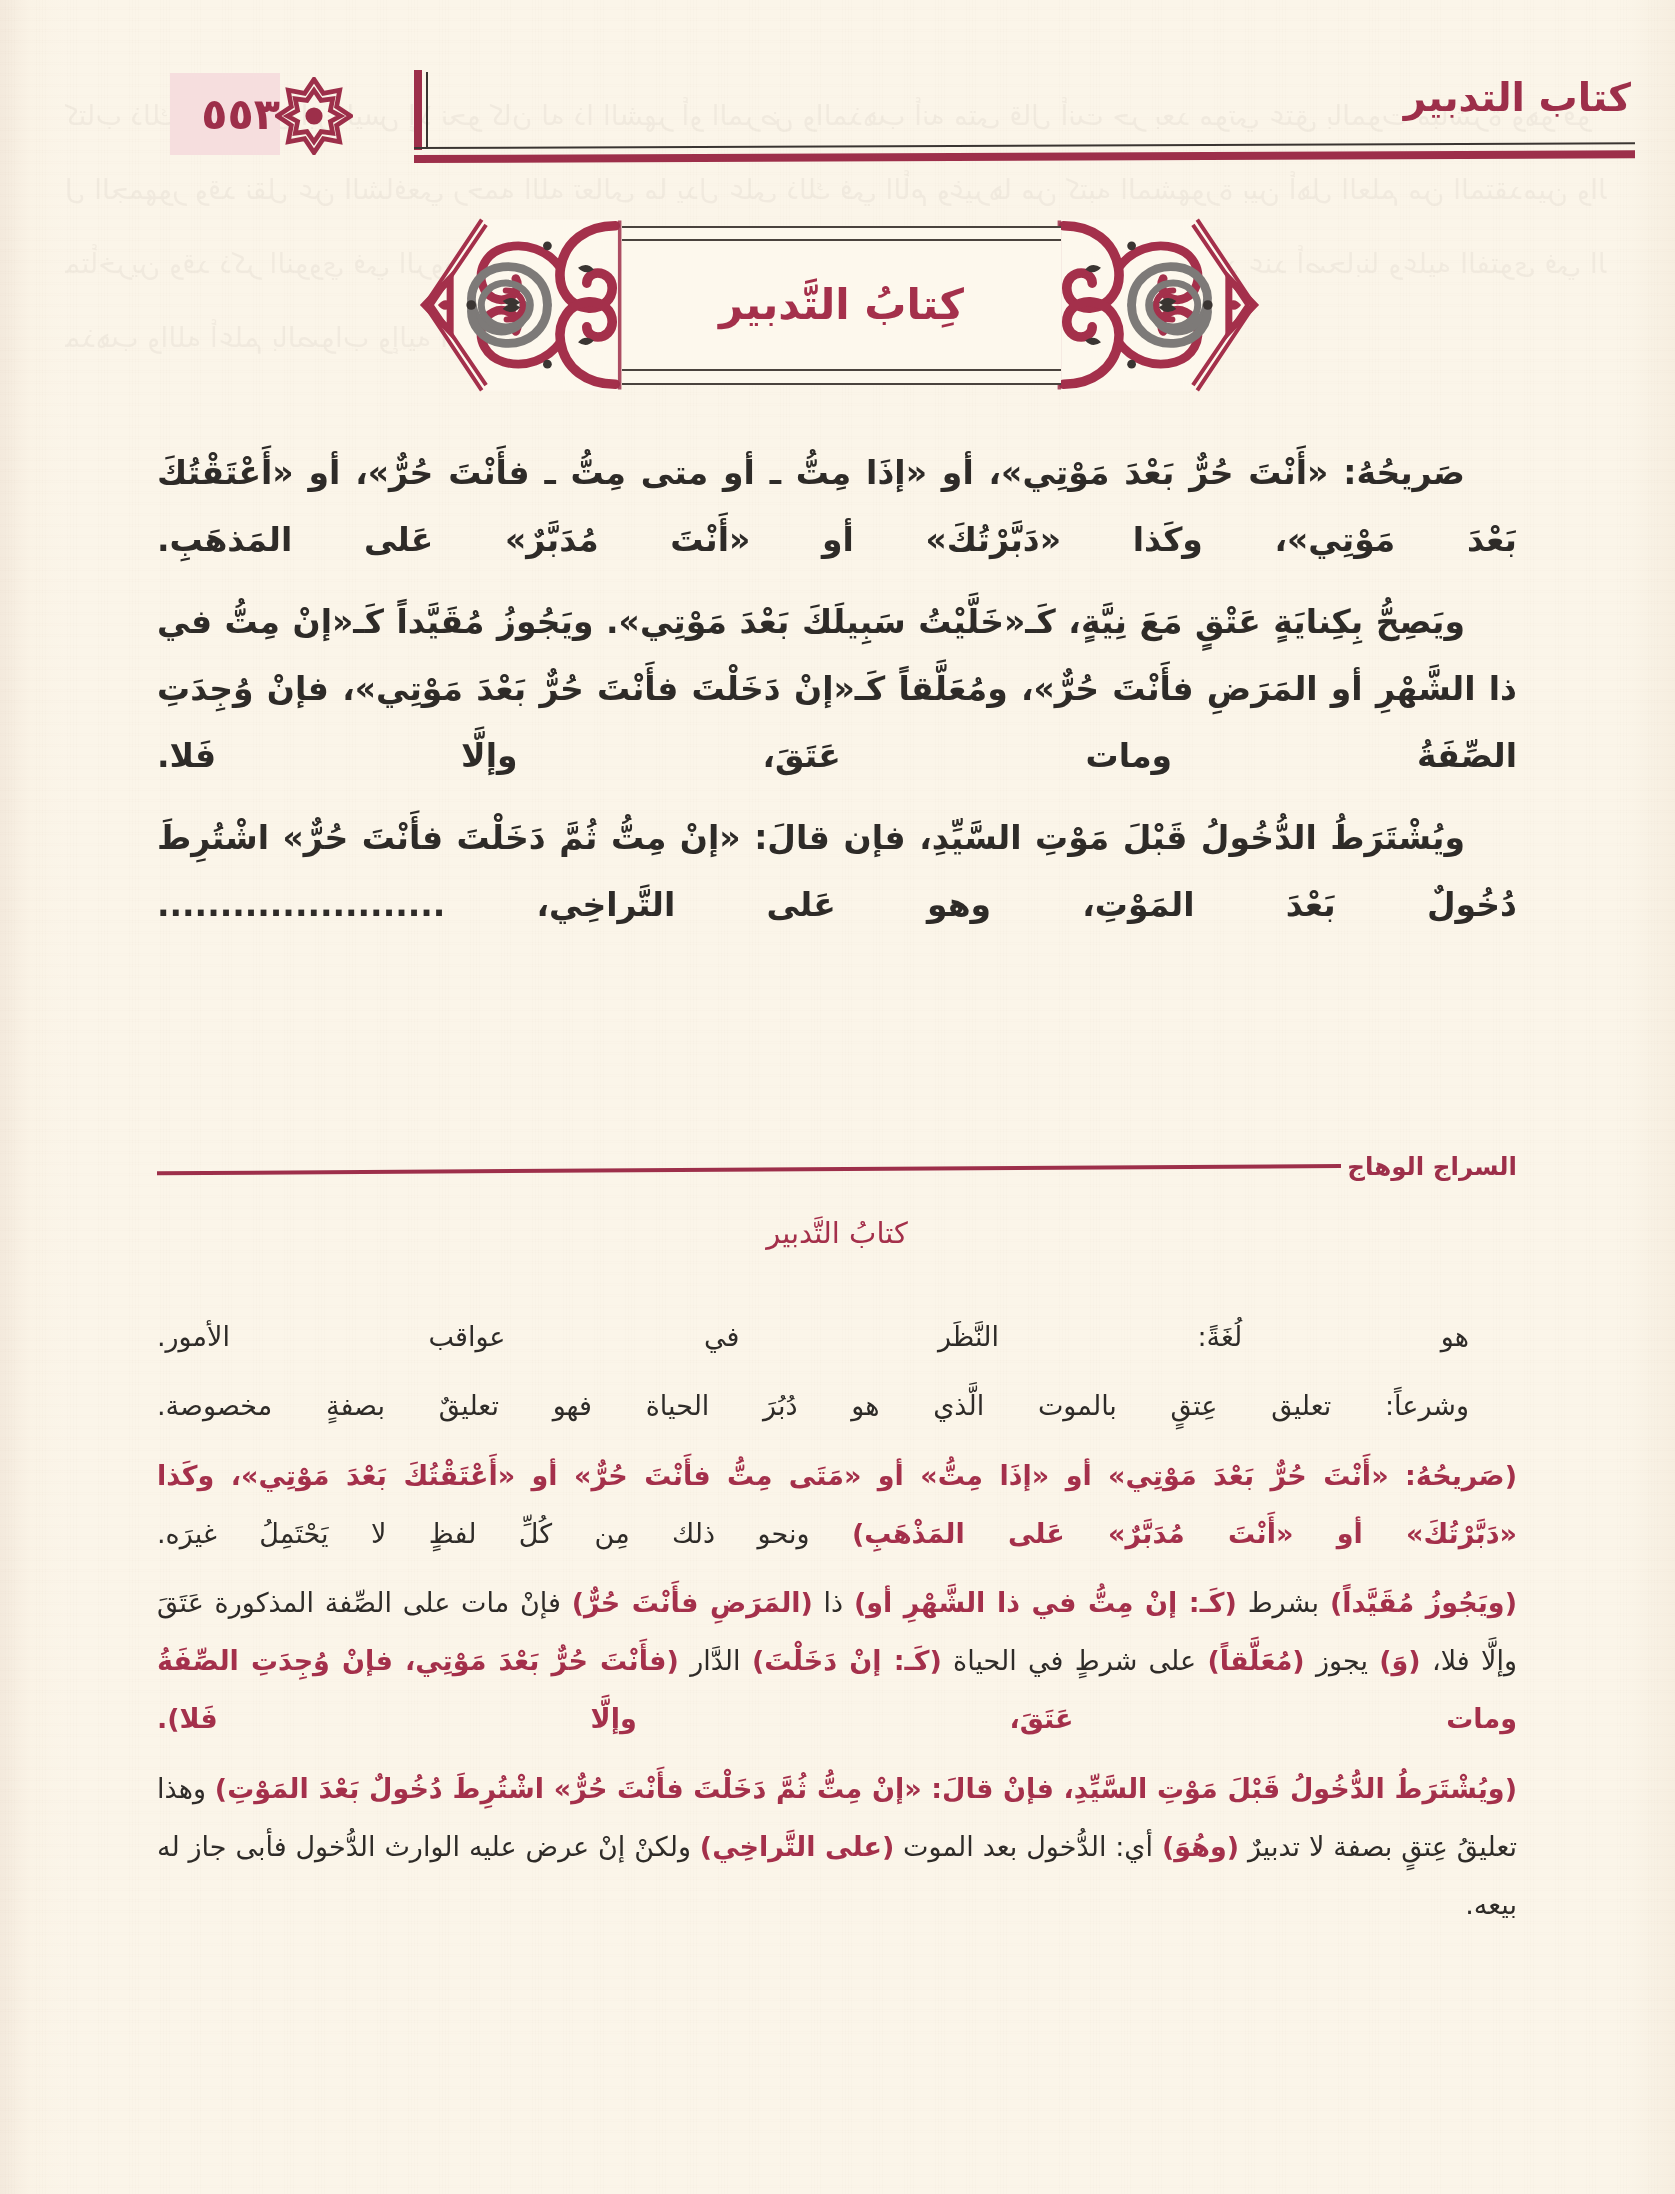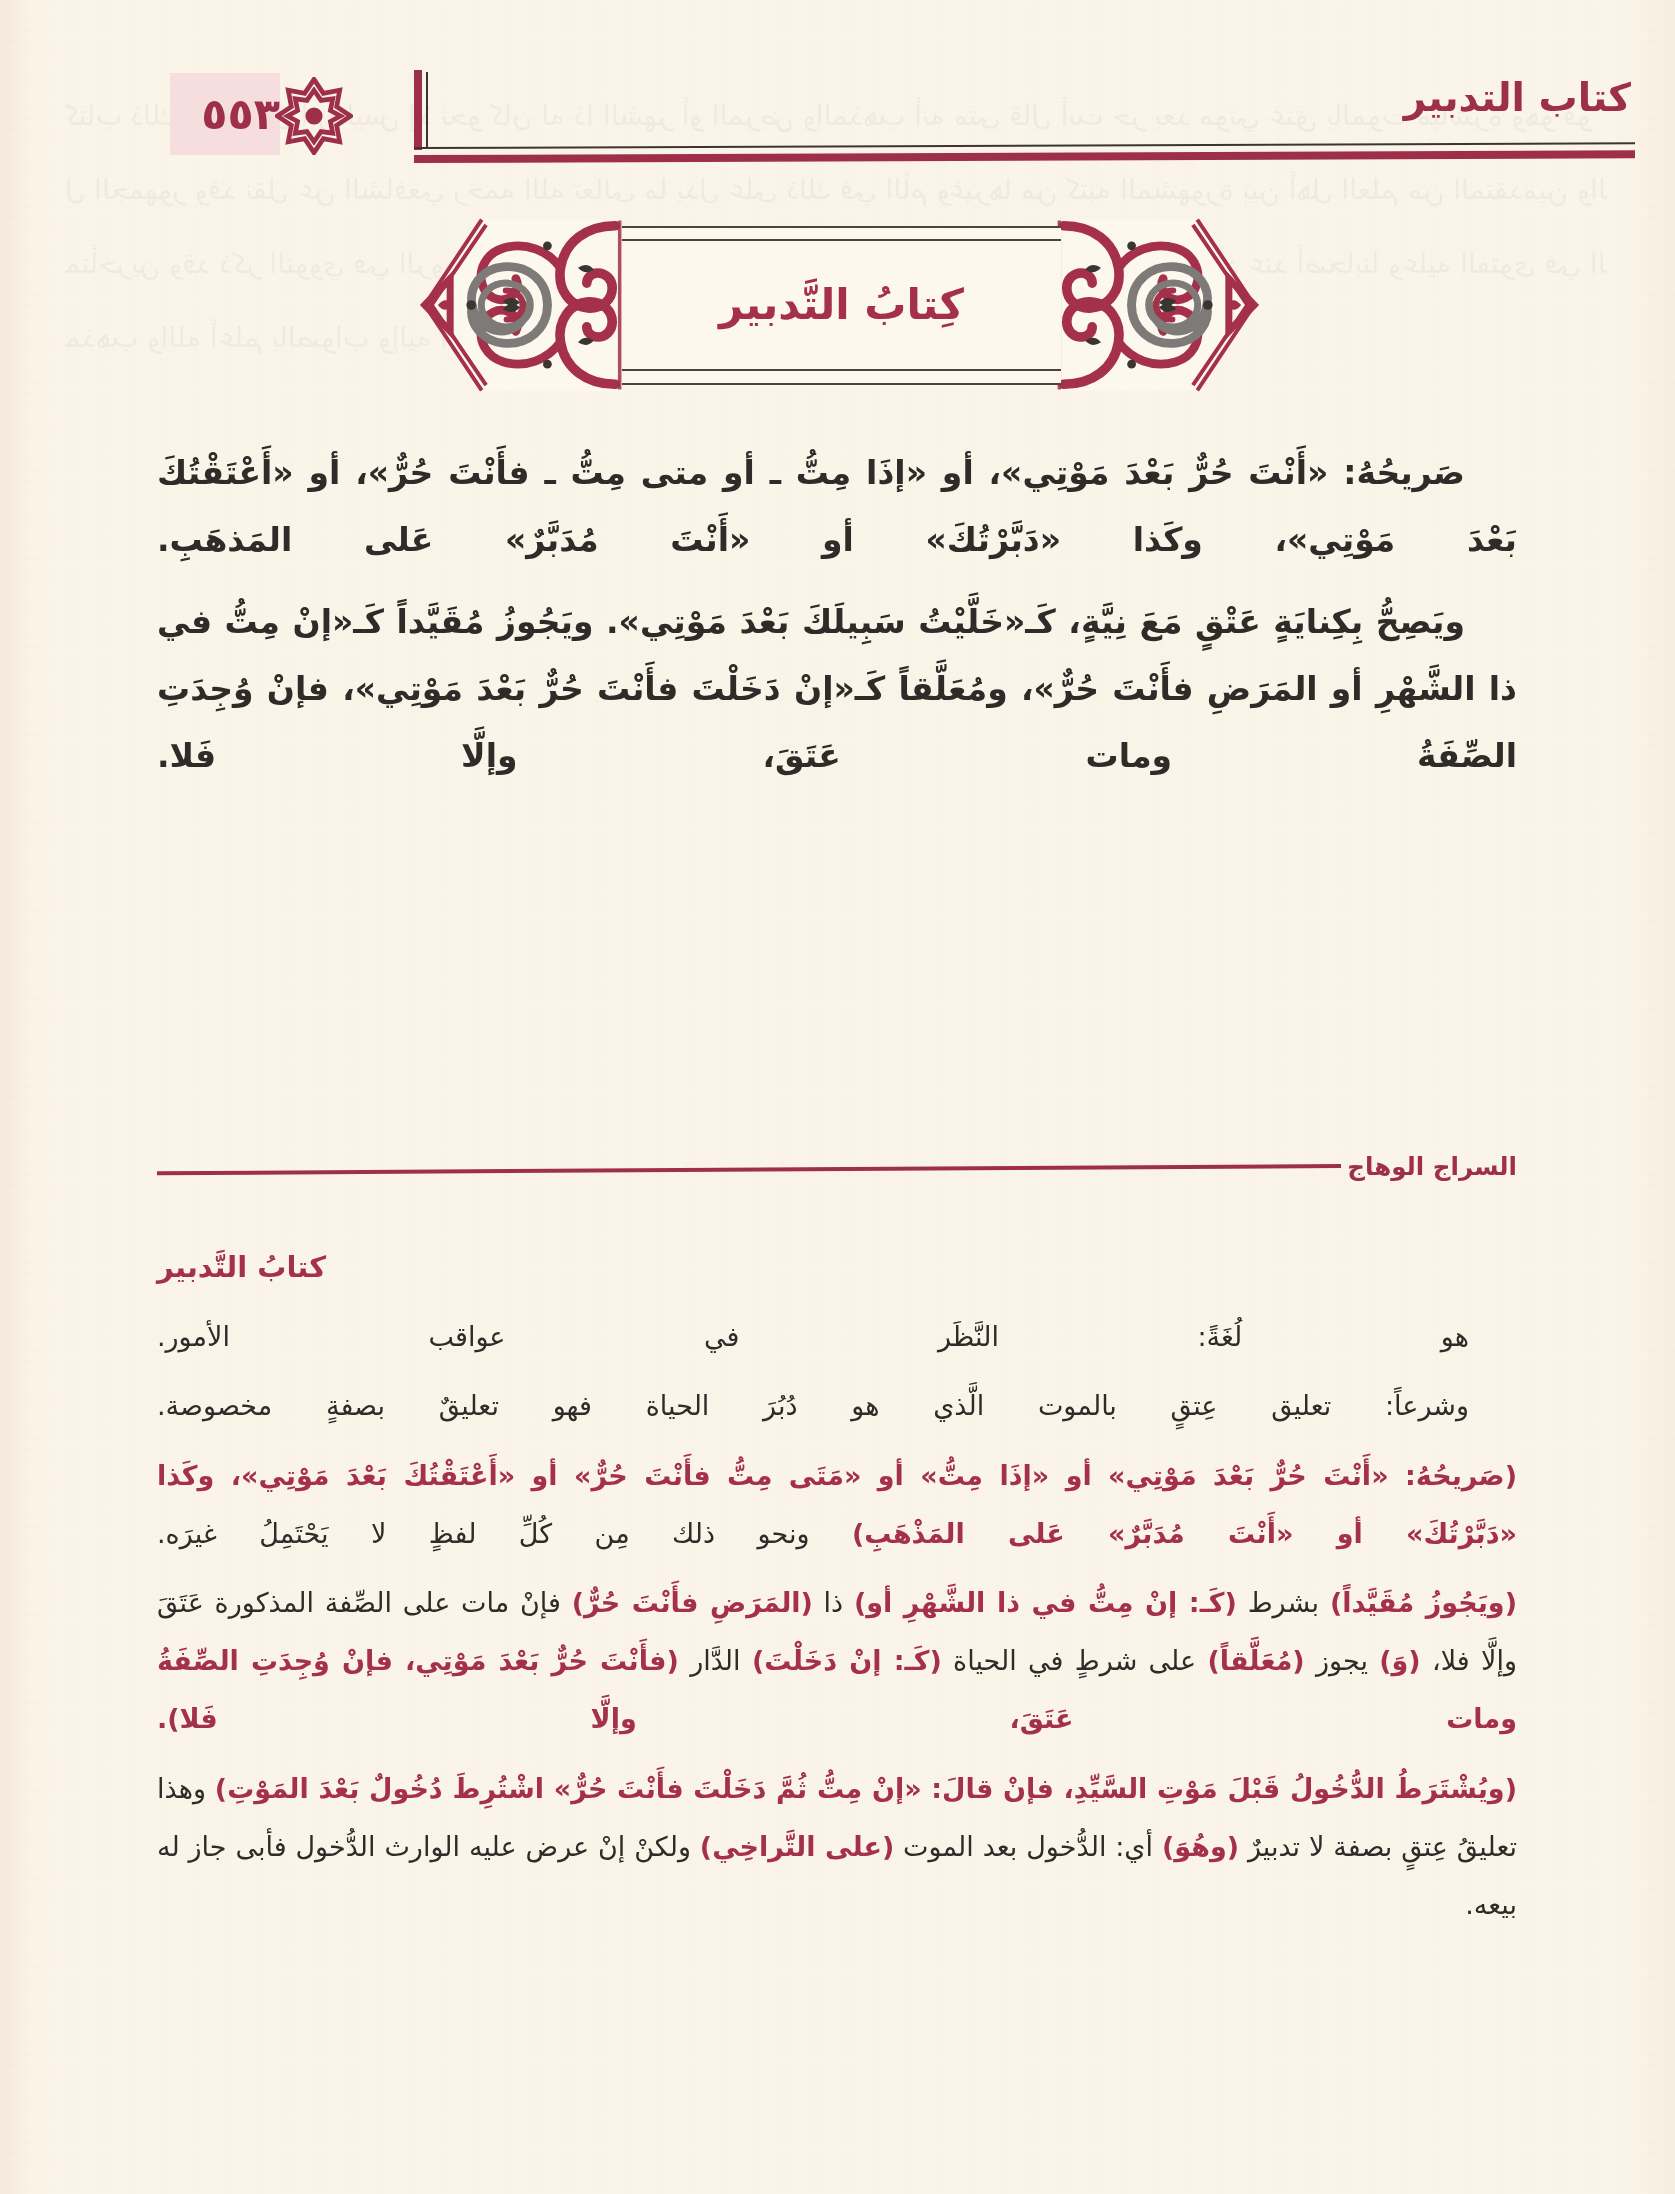--- a/index.html
+++ b/index.html
@@ -239,25 +239,25 @@
     line-height: 37px;
     white-space: nowrap;
     font-family: "DejaVu Sans", sans-serif;
   }
 
   
   .sharh-title {
     position: absolute;
     left: 158px;
     right: 158px;
-    top: 1249px;
-    text-align: left;
+    top: 1215px;
+    text-align: center;
     color: #a4304b;
     font-size: 29px;
-    font-weight: bold;
+    font-weight: normal;
     line-height: 1.3;
     font-family: "DejaVu Sans", sans-serif;
   }
   .sharh {
     position: absolute;
     left: 158px;
     right: 158px;
     top: 1308px;
     color: #2e2b28;
     font-size: 27px;
@@ -400,20 +400,21 @@
     </div>
 
     <div class="banner-plate">
       <span class="banner-title">كِتابُ التَّدبير</span>
     </div>
   </div>
 
   <div class="matn">
     <p>صَريحُهُ: «أَنْتَ حُرٌّ بَعْدَ مَوْتِي»، أو «إذَا مِتُّ ـ أو متى مِتُّ ـ فأَنْتَ حُرٌّ»، أو «أَعْتَقْتُكَ بَعْدَ مَوْتِي»، وكَذا «دَبَّرْتُكَ» أو «أَنْتَ مُدَبَّرٌ» عَلى المَذهَبِ.</p>
     <p>ويَصِحُّ بِكِنايَةٍ عَتْقٍ مَعَ نِيَّةٍ، كَـ«خَلَّيْتُ سَبِيلَكَ بَعْدَ مَوْتِي». ويَجُوزُ مُقَيَّداً كَـ«إنْ مِتُّ في ذا الشَّهْرِ أو المَرَضِ فأَنْتَ حُرٌّ»، ومُعَلَّقاً كَـ«إنْ دَخَلْتَ فأَنْتَ حُرٌّ بَعْدَ مَوْتِي»، فإنْ وُجِدَتِ الصِّفَةُ ومات عَتَقَ، وإلَّا فَلا.</p>
+    <p class="last">ويُشْتَرَطُ الدُّخُولُ قَبْلَ مَوْتِ السَّيِّدِ، فإن قالَ: «إنْ مِتُّ ثُمَّ دَخَلْتَ فأَنْتَ حُرٌّ» اشْتُرِطَ دُخُولٌ بَعْدَ المَوْتِ، وهو عَلى التَّراخِي، .......................</p>
   </div>
 
   <div class="divider-wrap">
     <div class="divider-line"></div>
     <div class="divider-label">السراج الوهاج</div>
   </div>
 
   <div class="sharh-title">كتابُ التَّدبير</div>
 
   <div class="sharh" id="sharh-body">

